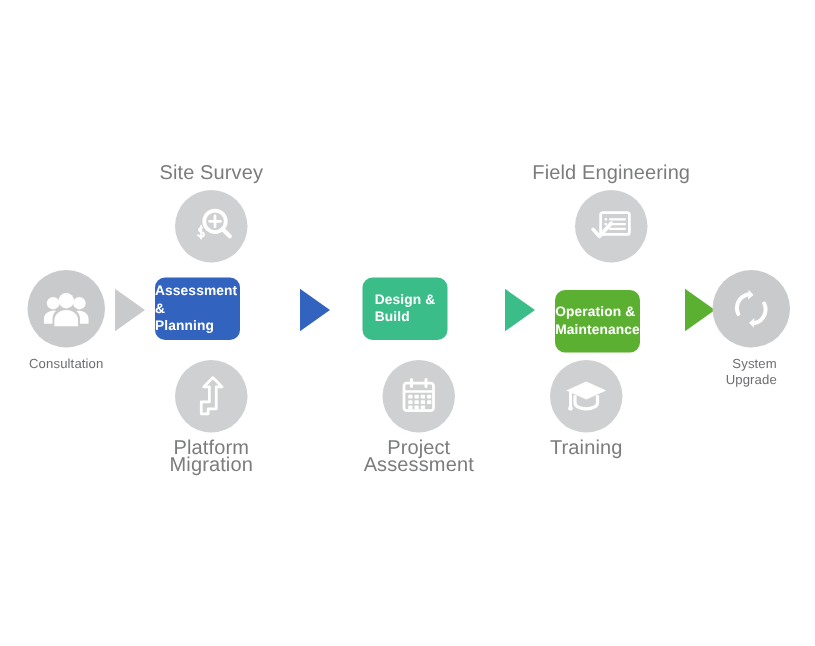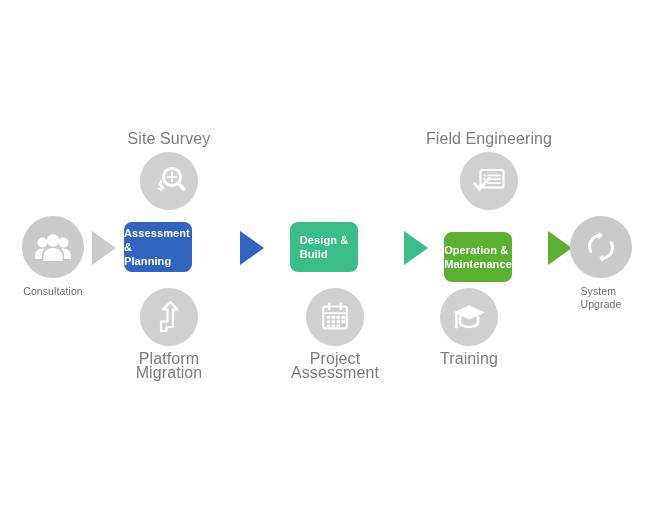--- a/index.html
+++ b/index.html
@@ -35,21 +35,21 @@
     border-radius: 50%;
     background: #c9cacb;
     display: flex;
     align-items: center;
     justify-content: center;
   }
   .endpoint-label {
     margin-top: 7px;
     font-size: 10.5px;
     color: #6d6e71;
-    text-align: left;
+    text-align: right;
     line-height: 13px;
     letter-spacing: .1px;
     white-space: pre-line;
   }
 
   
   .sat {
     position: absolute;
     display: flex;
     flex-direction: column;

